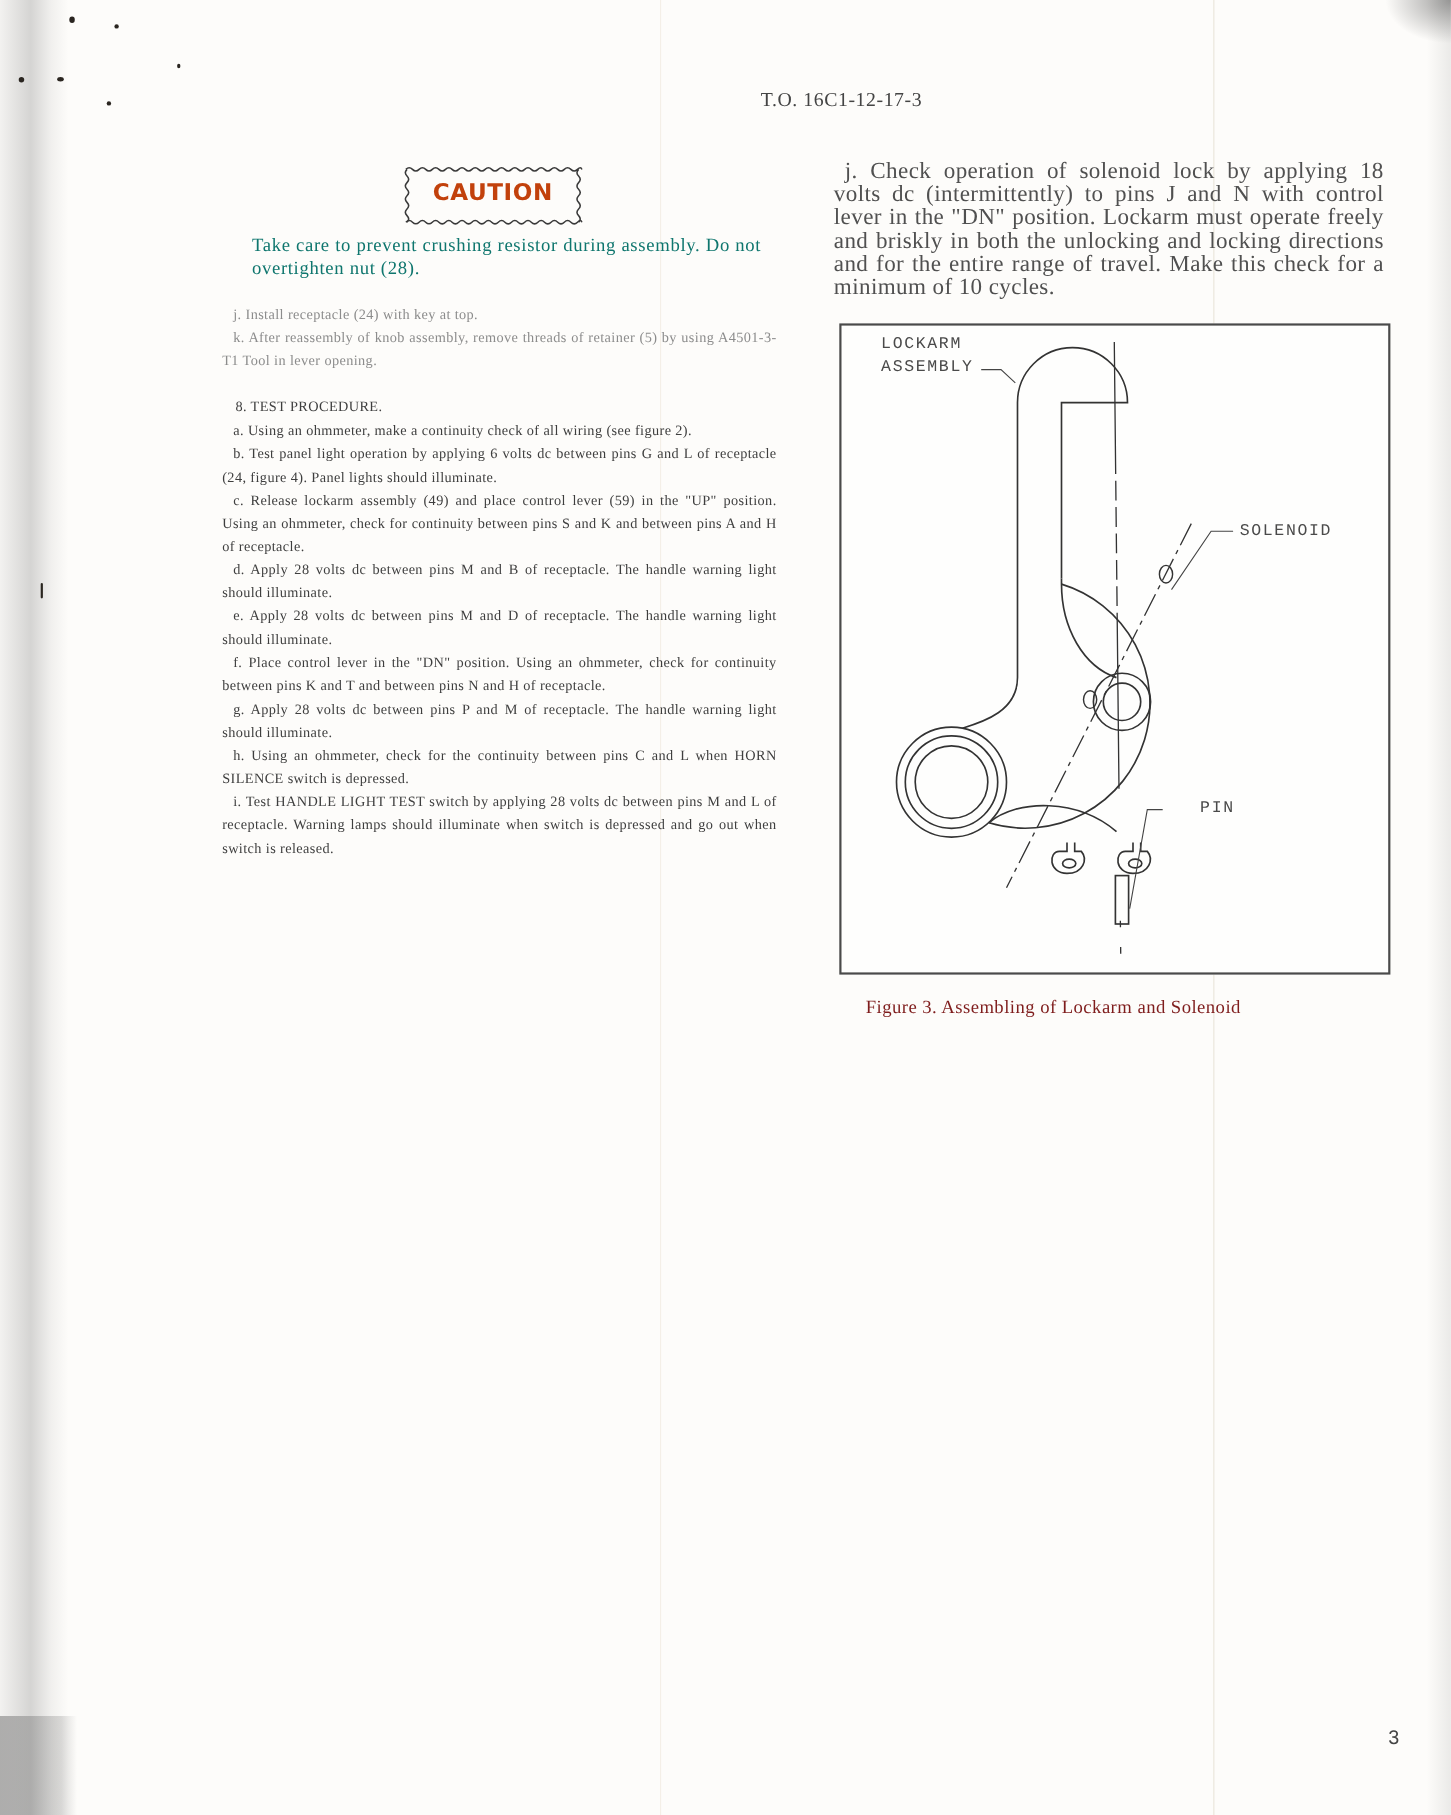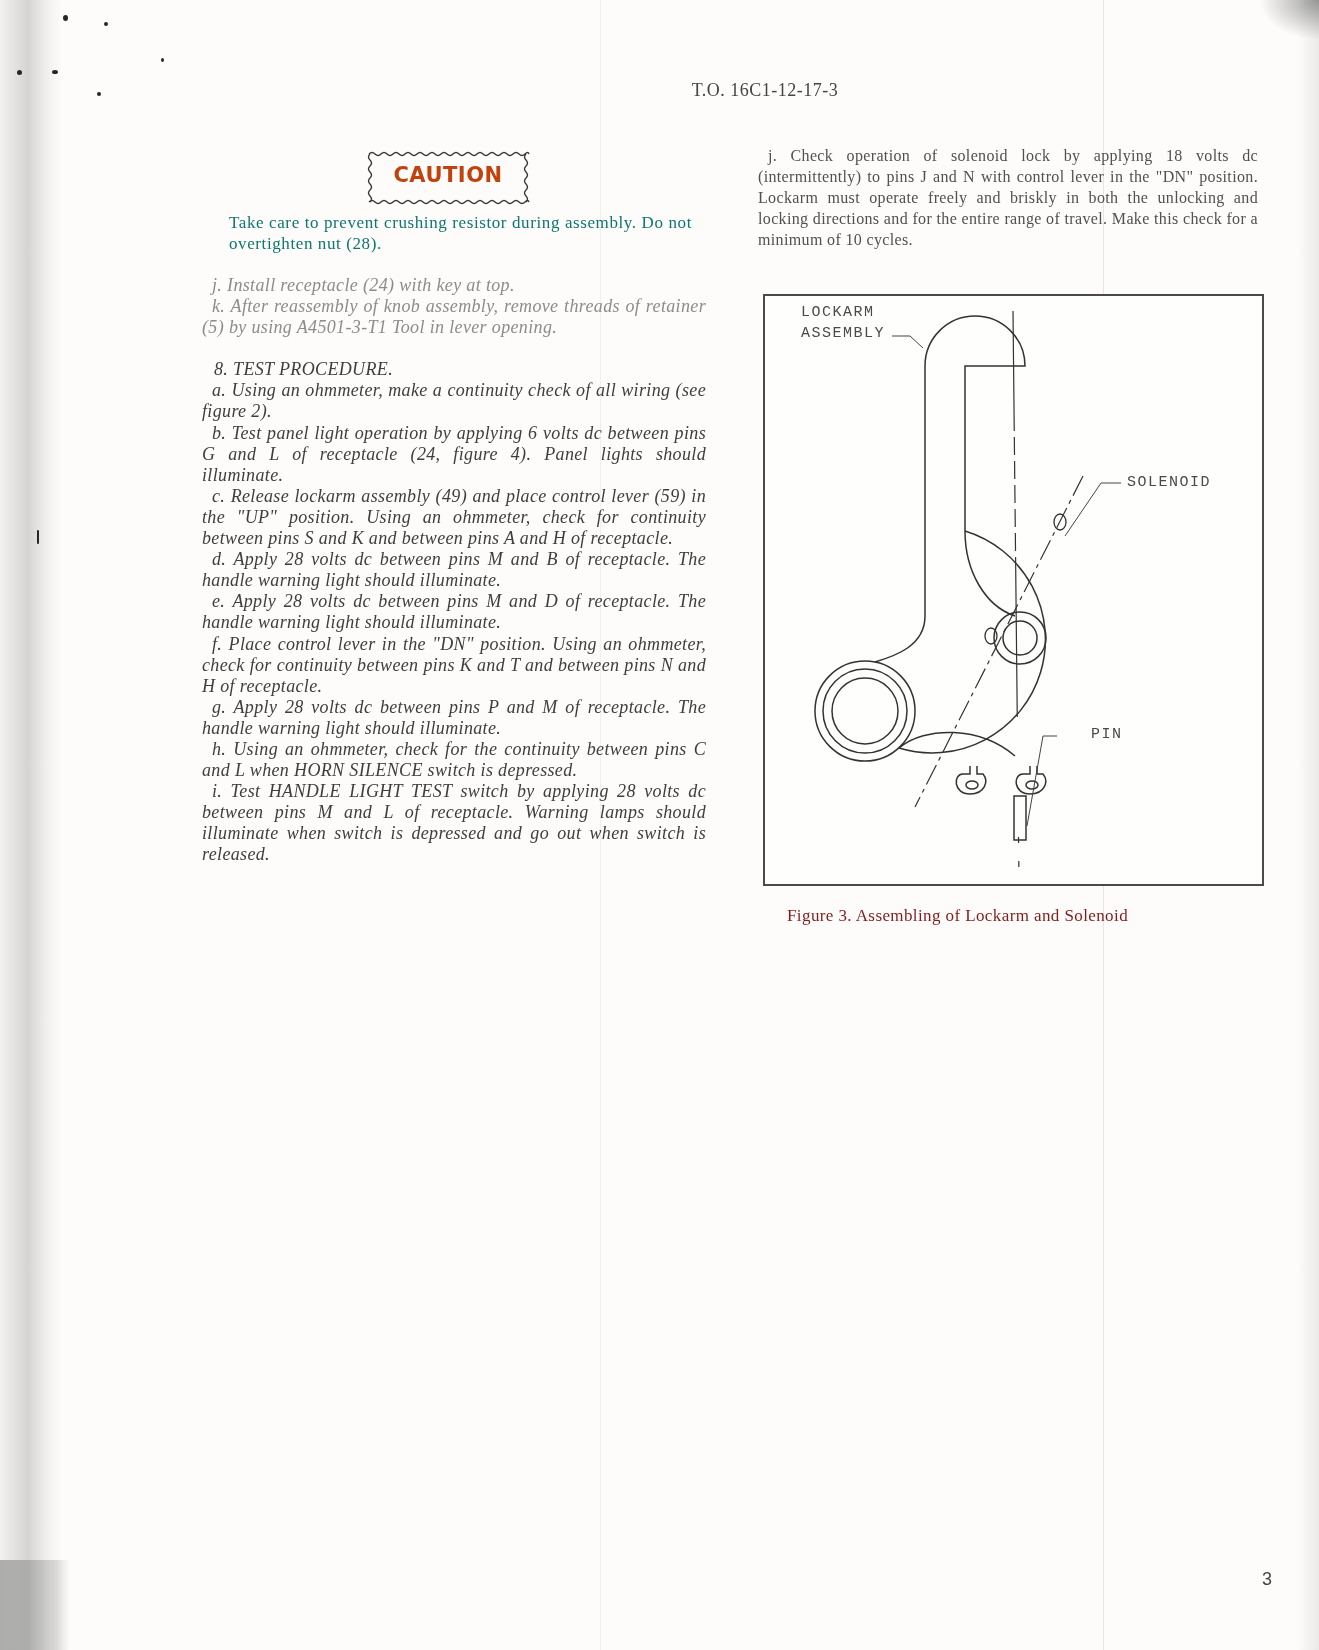--- a/index.html
+++ b/index.html
@@ -49,30 +49,30 @@
     font-family: "DejaVu Sans", "Liberation Sans", sans-serif; font-weight: bold;
     font-size: 21px; letter-spacing: 0.5px; color: #c2410c;
   }
   .caution-text {
     position: absolute; left: 229px; top: 212px; width: 463px;
     font-size: 17px; line-height: 21px; color: #0f766e; letter-spacing: 0.6px;
   }
 
   .col-left {
     position: absolute; left: 202px; top: 275px; width: 504px;
-    font-size: 18px; line-height: 21.1px; letter-spacing: 0.35px; color: #3e3e3e; font-style: italic;
+    font-size: 13px; line-height: 21.1px; letter-spacing: 0.35px; color: #3e3e3e;
   }
   .col-left .faint { color: #8c8c8c; }
   .para { text-align: justify; text-align-last: left; }
   .para .lead { display: inline-block; padding-left: 10px; }
   .section-title { margin-top: 21px; margin-left: 12px; }
 
   .col-right {
     position: absolute; left: 758px; top: 145px; width: 500px;
-    font-size: 16px; line-height: 21.1px; letter-spacing: 0.35px; color: #505050;
+    font-size: 21px; line-height: 21.1px; letter-spacing: 0.35px; color: #505050;
     text-align: justify; text-align-last: left;
   }
   .col-right .lead { display: inline-block; padding-left: 10px; }
 
   .figure-box {
     position: absolute; left: 763px; top: 294px; width: 501px; height: 592px;
     border: 2px solid #4a4a4a; box-sizing: border-box; background: #fefefd;
   }
   .figure-box svg { position: absolute; left: 0; top: 0; }
   .fig-label {

